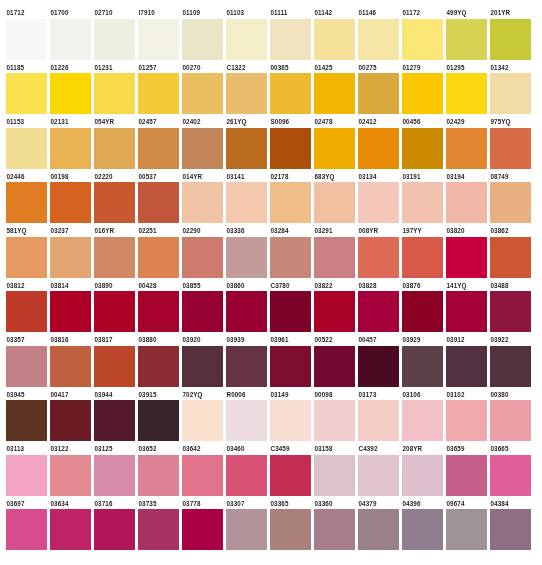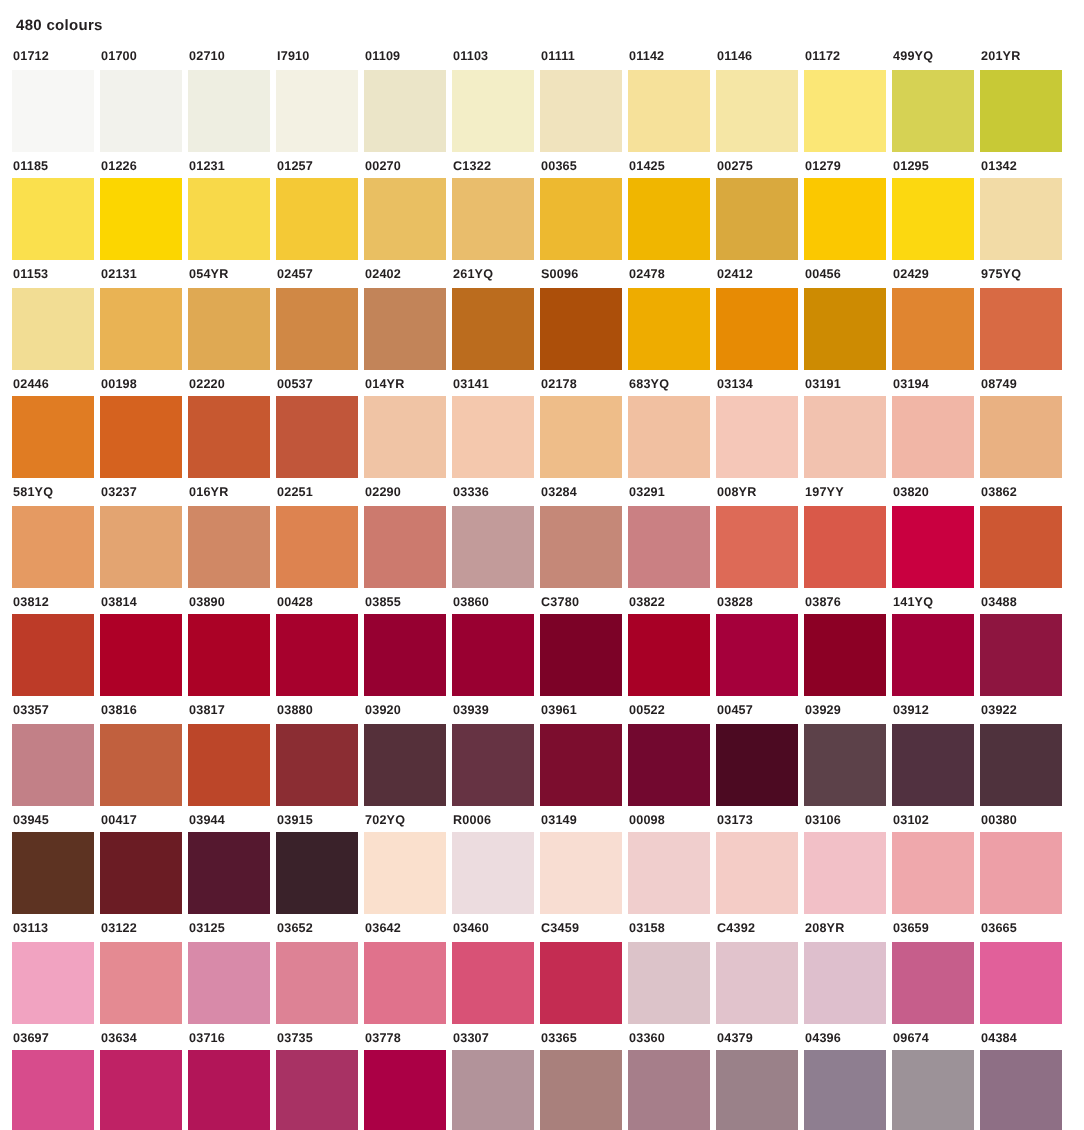--- a/index.html
+++ b/index.html
@@ -61,21 +61,20 @@
     width: 41px;
     height: 41px;
     display: block;
   }
 </style>
 </head>
 <body style="background-color: rgb(255, 255, 255);">
 
 <div id="palette-page">
 
-  <div id="palette-title">480 colours</div>
 
   <div class="swatch-grid">
 
     <div class="swatch-row">
       <div class="swatch-cell">
         <div class="swatch-label">01712</div>
         <div class="swatch-chip" style="background-color: rgb(247, 247, 245);"></div>
       </div>
       <div class="swatch-cell">
         <div class="swatch-label">01700</div>

